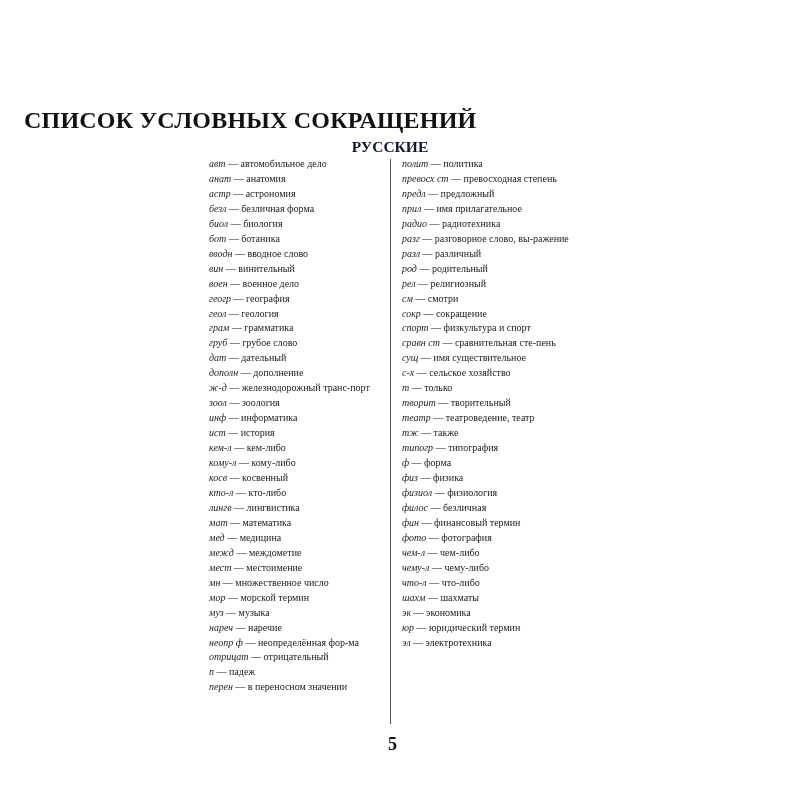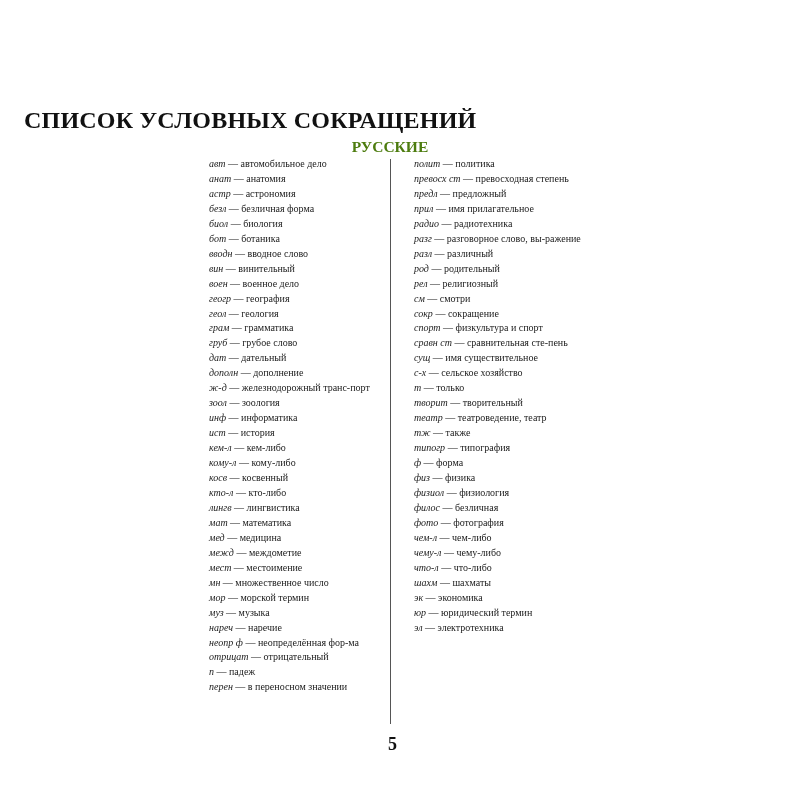--- a/index.html
+++ b/index.html
@@ -2,24 +2,24 @@
 <html><head>
 <meta charset="utf-8">
 <style>
   html, body { margin: 0; padding: 0; background: #ffffff; }
   body { width: 800px; height: 800px; position: relative; overflow: hidden;
          font-family: "DejaVu Serif", "Liberation Serif", serif; color: #1a1a1a; }
   .page-title { position: absolute; top: 107px; left: 0; width: 800px; text-align: left;
                 font-family: "Liberation Serif", serif; font-weight: bold; font-size: 24px;
                 letter-spacing: 0.2px; color: #111; padding-left: 24px; }
   .section-title { position: absolute; top: 138px; left: 0; width: 780px; text-align: center;
-                   font-family: "Liberation Serif", serif; font-weight: bold; font-size: 15.5px; color: #4d7c0f; }
+                   font-family: "Liberation Serif", serif; font-weight: bold; font-size: 15.5px; color: #0f172a; }
   .col { position: absolute; top: 157px; font-family: "Liberation Serif", serif; font-size: 10px; line-height: 14.95px; }
   .col-left { left: 209px; width: 175px; }
-  .col-right { left: 402px; width: 200px; margin-left: 12px; }
+  .col-right { left: 402px; width: 200px; }
   .divider { position: absolute; left: 390px; top: 159px; width: 1px; height: 565px; background: #555; }
   .entry { padding-left: 14px; text-indent: -14px; white-space: normal; }
   .abbr { font-style: italic; }
   .page-number { position: absolute; top: 734px; left: 0; width: 785px; text-align: center;
                  font-family: "Liberation Serif", serif; font-weight: bold; font-size: 18px; color: #111; }
 </style>
 </head>
 <body>
 
 <div class="page-title">СПИСОК УСЛОВНЫХ СОКРАЩЕНИЙ</div>
@@ -82,20 +82,21 @@
     <div class="entry"><span class="abbr">с-х</span><span> — </span><span>сельское хозяйство</span></div>
     <div class="entry"><span class="abbr">т</span><span> — </span><span>только</span></div>
     <div class="entry"><span class="abbr">творит</span><span> — </span><span>творительный</span></div>
     <div class="entry"><span class="abbr">театр</span><span> — </span><span>театроведение, театр</span></div>
     <div class="entry"><span class="abbr">тж</span><span> — </span><span>также</span></div>
     <div class="entry"><span class="abbr">типогр</span><span> — </span><span>типография</span></div>
     <div class="entry"><span class="abbr">ф</span><span> — </span><span>форма</span></div>
     <div class="entry"><span class="abbr">физ</span><span> — </span><span>физика</span></div>
     <div class="entry"><span class="abbr">физиол</span><span> — </span><span>физиология</span></div>
     <div class="entry"><span class="abbr">филос</span><span> — </span><span>безличная</span></div>
+    <div class="entry"><span class="abbr">фин</span><span> — </span><span>финансовый термин</span></div>
     <div class="entry"><span class="abbr">фото</span><span> — </span><span>фотография</span></div>
     <div class="entry"><span class="abbr">чем-л</span><span> — </span><span>чем-либо</span></div>
     <div class="entry"><span class="abbr">чему-л</span><span> — </span><span>чему-либо</span></div>
     <div class="entry"><span class="abbr">что-л</span><span> — </span><span>что-либо</span></div>
     <div class="entry"><span class="abbr">шахм</span><span> — </span><span>шахматы</span></div>
     <div class="entry"><span class="abbr">эк</span><span> — </span><span>экономика</span></div>
     <div class="entry"><span class="abbr">юр</span><span> — </span><span>юридический термин</span></div>
     <div class="entry"><span class="abbr">эл</span><span> — </span><span>электротехника</span></div>
   </div>
 

